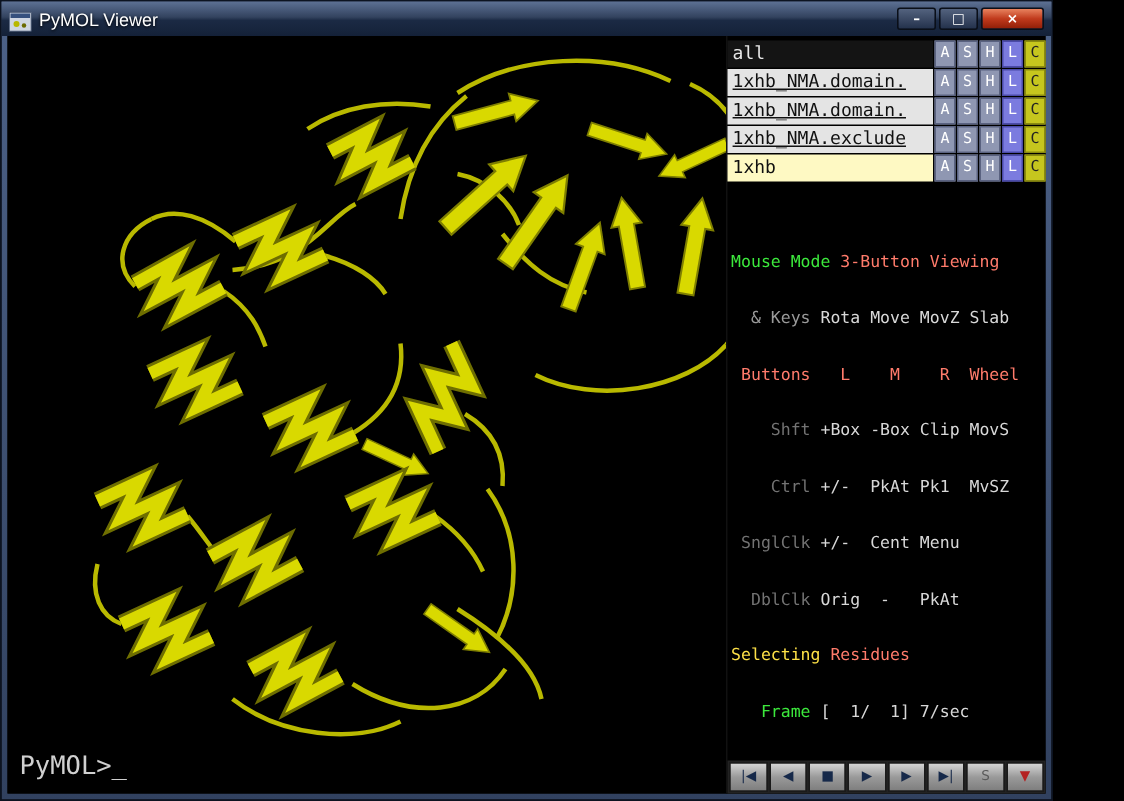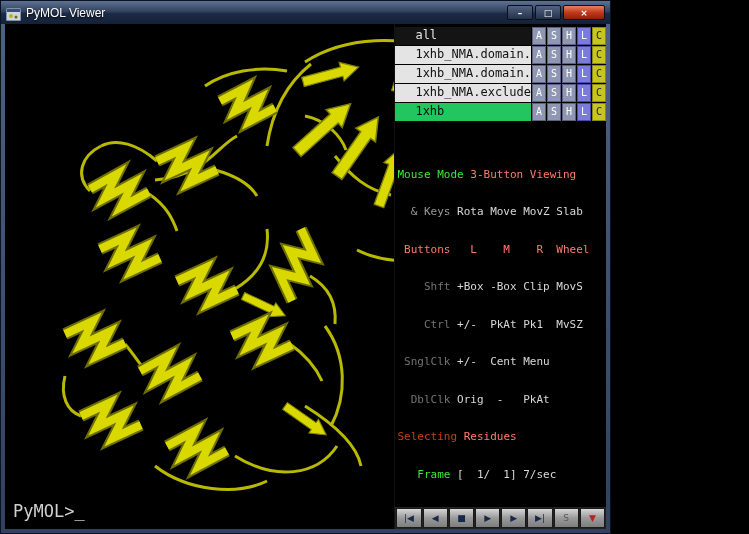--- a/index.html
+++ b/index.html
@@ -1,19 +1,19 @@
 <!DOCTYPE html>
 <html><head>
 <meta charset="utf-8">
 <style>
   * { margin:0; padding:0; box-sizing:border-box; }
   html,body { width:749px; height:534px; overflow:hidden; background:#000; }
   body { font-family:"DejaVu Sans Mono", monospace; }
 
-  .window { width:611px; height:534px; display:flex; flex-direction:column;
+  .window { width:702px; height:534px; display:flex; flex-direction:column;
     background:linear-gradient(#4d6288,#31415f); border:1px solid #0c1320; }
 
   .titlebar { height:23px; display:flex; align-items:center; padding:0 5px; gap:5px;
     background:linear-gradient(180deg,#5d7194 0%,#33435f 45%,#1b2a44 55%,#142138 100%); }
   .app-icon { width:15px; height:13px; display:inline-block; }
   .title { flex:1; color:#fff; font:12px "Liberation Sans", sans-serif; text-shadow:0 1px 2px #000; }
   .winbtns { display:flex; gap:2px; }
   .wbtn { height:15px; border-radius:2px; border:1px solid #0a0f18; color:#fff;
     font:bold 9px "DejaVu Sans", sans-serif; display:flex; align-items:center; justify-content:center; cursor:default; }
   .wbtn.min,.wbtn.max { width:26px; background:linear-gradient(#53627e,#24324c); }
@@ -21,40 +21,40 @@
 
   .content { flex:1; display:flex; margin:0 4px 4px 4px; background:#000; }
 
   .viewport { position:relative; width:512px; height:100%; background:#000; overflow:hidden; }
   .viewport svg { display:block; }
   .prompt { position:absolute; left:8px; bottom:8px; color:#d0d0d0; font-size:17px; white-space:pre; }
 
   .sidebar { width:227px; display:flex; flex-direction:column; background:#000; padding-top:3px; border-left:1px solid #111; }
 
   .objrow { display:flex; height:18px; margin-bottom:1px; }
-  .objname { flex:1; font-size:12px; line-height:17px; padding-left:20px; white-space:pre; overflow:hidden; }
+  .objname { flex:1; font-size:12px; line-height:17px; padding-left:3px; white-space:pre; overflow:hidden; }
   .r0 .objname { background:#141414; color:#e6e6e6; }
-  .r1 .objname,.r2 .objname,.r3 .objname { background:#e4e4e4; color:#101010; }
-  .r4 .objname { background:#22c55e; color:#101010; }
+  .r1 .objname,.r2 .objname,.r3 .objname { background:#e4e4e4; color:#101010;text-decoration:underline; }
+  .r4 .objname { background:#fef9c3; color:#101010; }
   .objbtn { width:14px; margin-left:1px; font-size:10px; line-height:16px; text-align:center; color:#fff; }
   .objbtn.a,.objbtn.s,.objbtn.h { background:#8f97b2; border:1px solid #5a6280; }
   .objbtn.l { background:#7b7bdf; border:1px solid #4a4aa8; }
   .objbtn.c { background:#c6c61e; border:1px solid #8a8a10; color:#222; }
 
   .spacer { flex:1; }
 
   .mouse { font-size:11px; line-height:12.5px; padding:1px 2px; white-space:pre; }
   .mline { height:12.5px; overflow:hidden; }
   .mline span { white-space:pre; }
   .green  { color:#3ce83c; }
   .salmon { color:#ff7b6b; }
   .grayc  { color:#9a9a9a; }
   .lightc { color:#d8d8d8; }
   .bluec  { color:#737373; }
-  .olive  { color:#c2410c; }
+  .olive  { color:#fde047; }
 
   .playbar { height:22px; display:flex; padding:1px; gap:1px; background:#222; }
   .pb { flex:1; background:linear-gradient(#d6d6d6,#9a9a9a 50%,#7e7e7e); border:1px solid #1a1a1a;
     color:#16294a; font:9px "DejaVu Sans", sans-serif; display:flex; align-items:center; justify-content:center; cursor:default; }
   .pb.dim { color:#5a5a5a; }
   .pb.red { color:#b42222; }
 </style>
 </head>
 <body>
 

